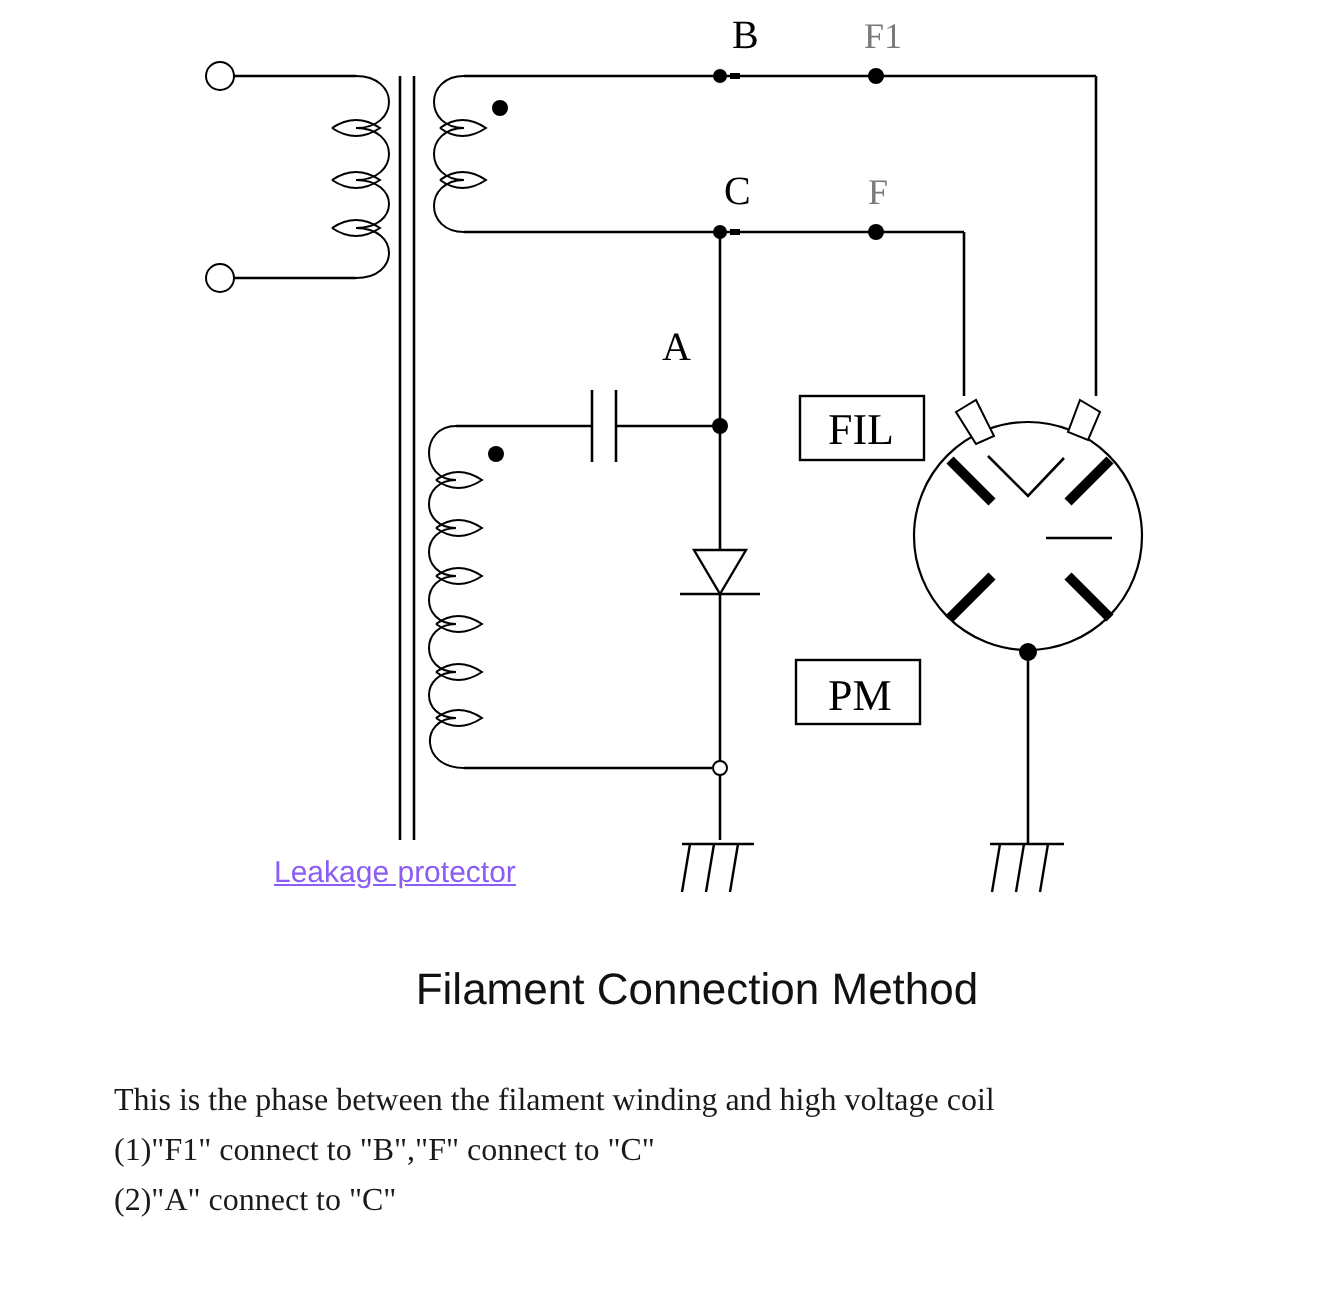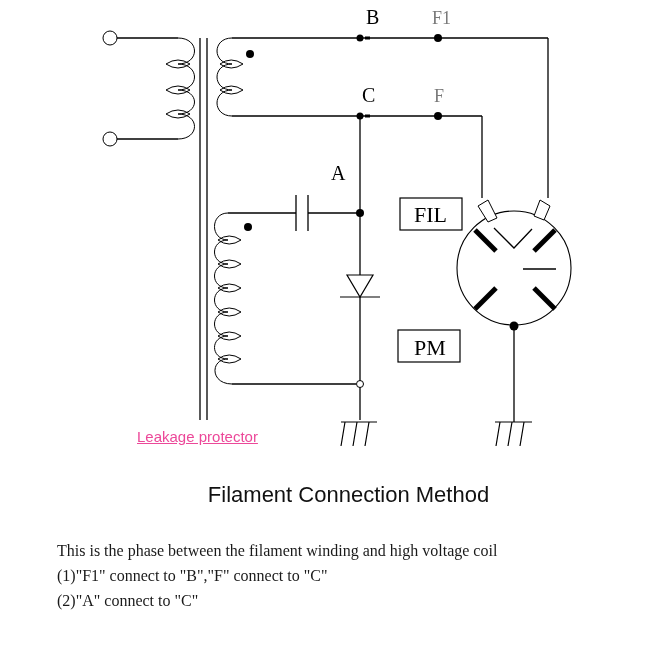--- a/index.html
+++ b/index.html
@@ -3,21 +3,21 @@
 <meta charset="utf-8">
 <style>
   html, body { margin:0; padding:0; background:#ffffff; }
   body { width:667px; height:649px; position:relative; overflow:hidden; }
   svg#diagram { position:absolute; left:0; top:0; }
   .wire { stroke:#000; stroke-width:1.3; fill:none; }
   .coil { stroke:#000; stroke-width:1; fill:none; }
   .lbl-serif { font-family:"Liberation Serif", "DejaVu Serif", serif; fill:#000; }
   .lbl-gray { fill:#7a7a7a; }
   .box { fill:#fff; stroke:#000; stroke-width:1.2; }
-  .leak { position:absolute; left:137px; top:428px; font-family:"Liberation Sans", sans-serif; font-size:15px; color:#ec4899; text-decoration:underline; }
+  .leak { position:absolute; left:137px; top:428px; font-family:"Liberation Sans", sans-serif; font-size:15px; color:#8b5cf6; text-decoration:underline; }
   .title { position:absolute; left:0; width:637px; top:482px; text-align:center; font-family:"Liberation Sans", sans-serif; font-size:22px; color:#111; padding-left:60px; box-sizing:border-box; }
   .notes { position:absolute; left:57px; top:538px; font-family:Liberation Serif, serif; font-size:16px; color:#1a1a1a; line-height:25px; }
   .notes div { white-space:nowrap; }
 </style>
 </head>
 <body>
 
 <svg id="diagram" width="667" height="649" viewBox="0 0 667 649">
 
   <circle cx="110" cy="38" r="7" fill="#fff" stroke="#000" stroke-width="1"></circle>

